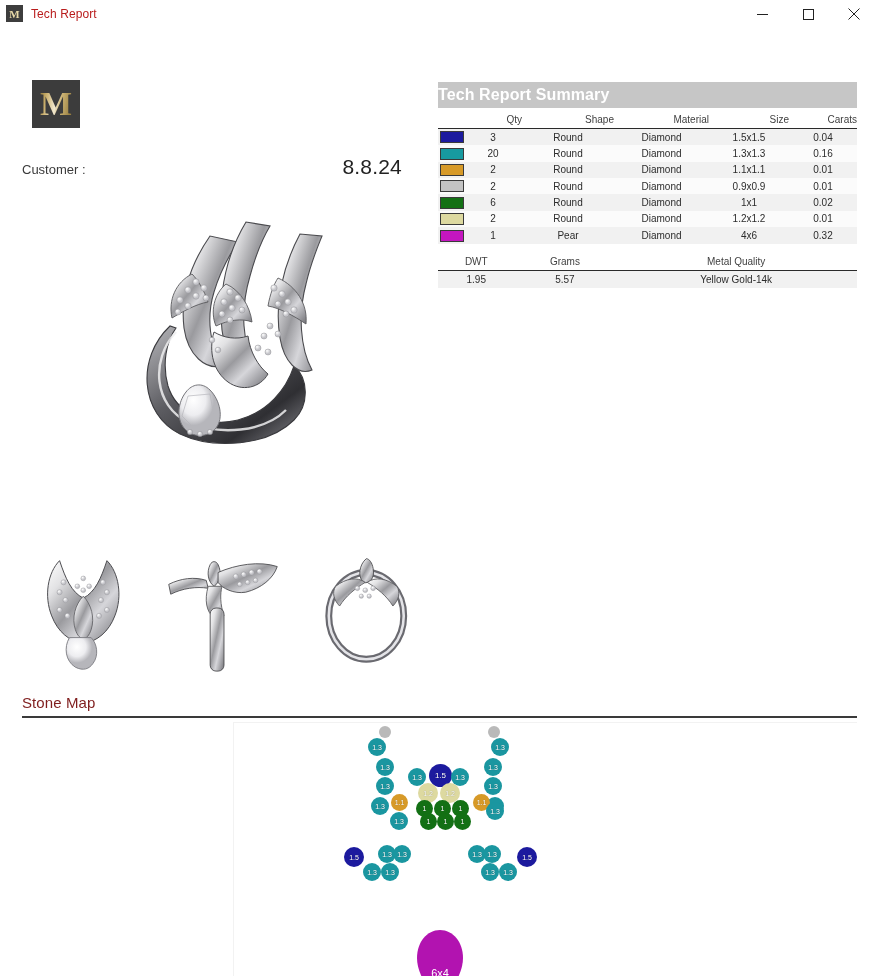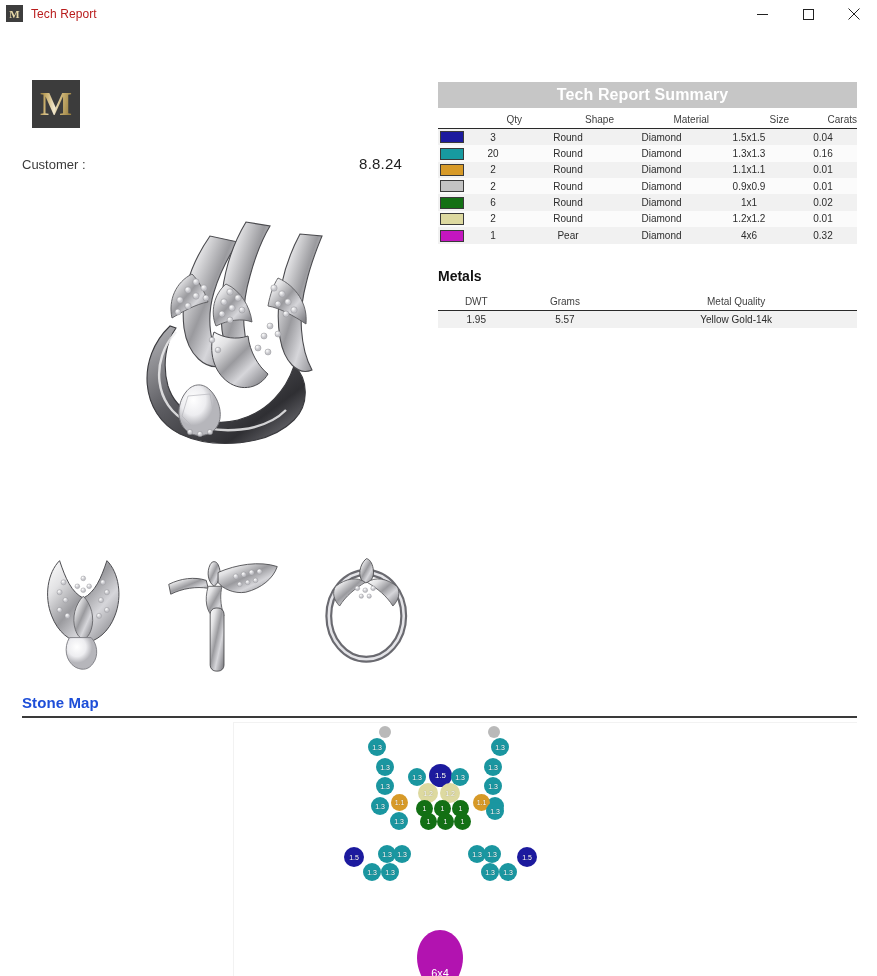--- a/index.html
+++ b/index.html
@@ -64,21 +64,21 @@
     color: transparent;
   }
   .customer-row {
     position: absolute; left: 22px; top: 127px;
     width: 380px;
     display: flex; align-items: baseline;
   }
   .customer-label { font-size: 13px; color: #3a3a3a; }
   .customer-date {
     margin-left: auto;
-    font-size: 15px; color: #222;
+    font-size: 21px; color: #222;
     letter-spacing: 0.2px;
   }
 
   
   .hero-render {
     position: absolute; left: 118px; top: 178px;
     width: 220px; height: 240px;
   }
   .thumb-renders {
     position: absolute; left: 30px; top: 505px;
@@ -89,21 +89,21 @@
   .thumb.t1 { width: 110px; }
   .thumb.t2 { width: 145px; margin-left: 12px; }
   .thumb.t3 { width: 110px; margin-left: 18px; }
 
   
   .stonemap-head {
     position: absolute; left: 22px; top: 666px;
     width: 835px;
   }
   .stonemap-title {
-    font-size: 15px; font-weight: bold; color: #1d4ed8;
+    font-size: 15px; font-weight: normal; color: #7f1d1d;
     letter-spacing: 0.1px;
     padding-bottom: 5px;
   }
   .stonemap-rule { height: 2px; background: #3a3a3a; width: 835px; }
   .stonemap-panel {
     position: absolute; left: 233px; top: 694px;
     width: 624px; height: 254px;
     border-left: 1px solid #f2f2f2;
     border-top: 1px solid #f2f2f2;
     background: #fff;
@@ -125,21 +125,21 @@
   .pear-label {
     position: absolute;
     color: #fff; font-size: 11px;
     top: 38px; left: 0; right: 0; text-align: center;
   }
 
   
   .report { position: absolute; left: 438px; top: 54px; width: 419px; }
   .report-banner {
     height: 26px; background: #c6c6c6;
-    display: flex; align-items: center; justify-content: center;
+    display: flex; align-items: center; justify-content: flex-start;
     padding-right: 10px;
   }
   .report-banner-text {
     color: #ffffff; font-size: 16px; font-weight: bold;
     letter-spacing: 0.1px;
   }
   .section-head {
     display: flex; align-items: center;
     margin-top: 9px; height: 22px;
   }
@@ -482,21 +482,20 @@
             <td class="sw-cell"><span class="swatch" style="background:#c416bf"></span></td>
             <td>1</td>
             <td>Pear</td>
             <td>Diamond</td>
             <td>4x6</td>
             <td>0.32</td>
           </tr>
         </tbody>
     </table>
 
-    <div class="metals-title">Metals</div>
     <table class="metals">
       <thead>
         <tr>
           <th>DWT</th>
           <th>Grams</th>
           <th>Metal Quality</th>
         </tr>
       </thead>
       <tbody id="metal-rows">
           <tr>

